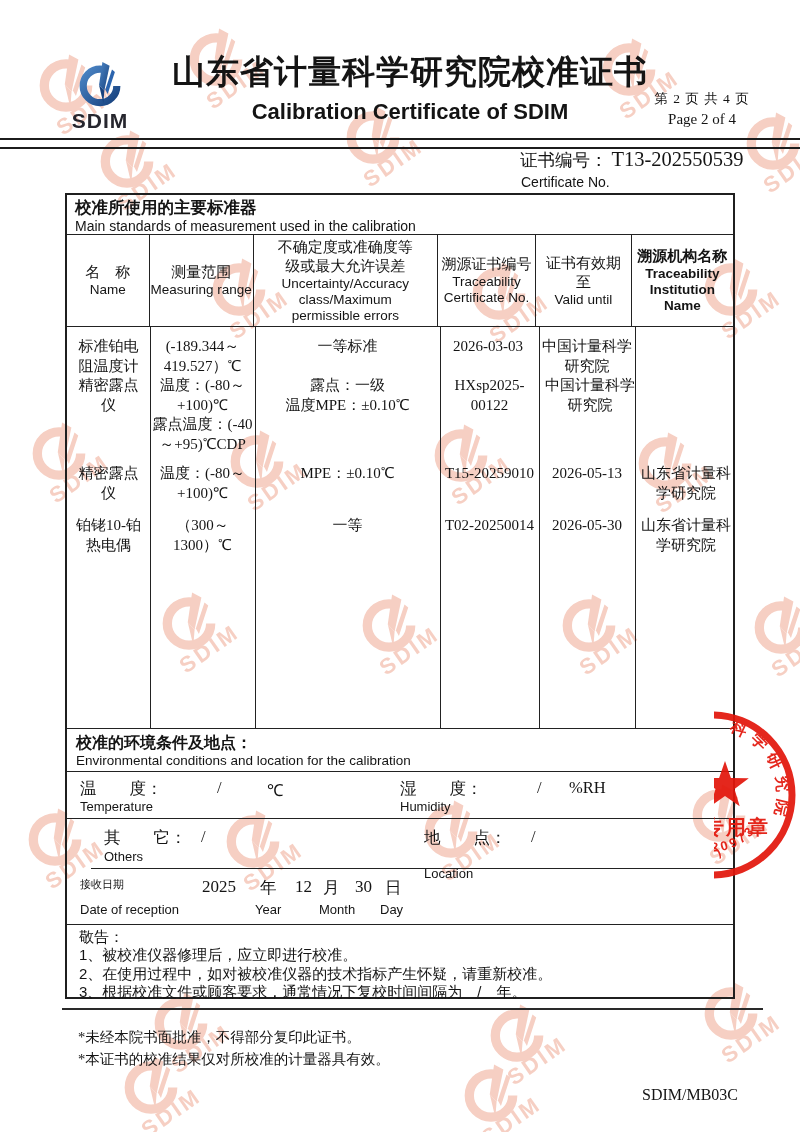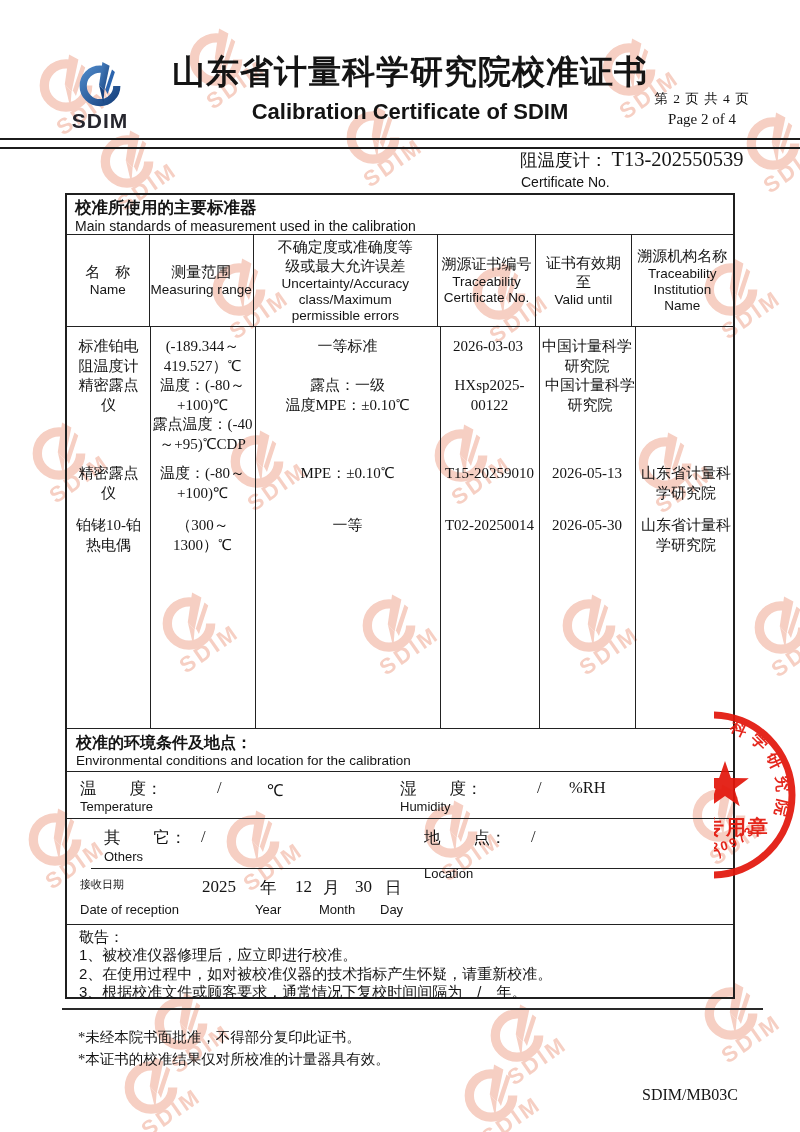--- a/index.html
+++ b/index.html
@@ -31,21 +31,21 @@
   
   .mainbox{position:absolute;left:65px;top:193px;width:670px;height:806px;
            border:2px solid #1f1f1f;box-sizing:border-box;}
   .sec{box-sizing:border-box;border-bottom:1.6px solid #222;position:relative;}
   .tbl-title{height:40px;padding:2px 8px;}
   .tbl-title-cjk{font-family:"Liberation Sans",sans-serif;font-weight:bold;font-size:16.5px;line-height:21px;}
   .tbl-title-en{font-family:"Liberation Sans",sans-serif;font-size:14px;line-height:16px;}
   .hdr-row{height:92px;display:flex;}
   .hdr-cell{box-sizing:border-box;border-right:1.2px solid #222;display:flex;flex-direction:column;
             justify-content:center;align-items:center;text-align:center;}
-  .hdr-cell:last-child{border-right:none;}
+  .hdr-cell:last-child{border-right:none;font-weight:bold;}
   .hc-cjk{font-size:15px;line-height:19px;white-space:pre-line;}
   .hc-en{font-family:"Liberation Sans",sans-serif;font-size:13.5px;line-height:16px;white-space:pre-line;}
   .data-area{height:402px;position:relative;}
   .vline{position:absolute;top:0;bottom:0;width:1.2px;background:#222;}
   .drow{position:absolute;left:0;width:670px;display:flex;}
   .dcell{box-sizing:border-box;text-align:center;font-size:15px;line-height:19.5px;white-space:pre-line;}
   .w0{width:83px;}.w1{width:105px;}.w2{width:185px;}.w3{width:99px;}.w4{width:96px;}.w5{width:102px;}
   .env-title{height:43px;padding:3px 9px;}
   .env-title-cjk{font-family:"Liberation Sans",sans-serif;font-weight:bold;font-size:16px;line-height:21px;}
   .env-title-en{font-family:"Liberation Sans",sans-serif;font-size:13.5px;line-height:16px;}
@@ -331,21 +331,21 @@
     </div>
 
     <div class="pageinfo">
       <div class="pageinfo-cjk">第 2 页 共 4 页</div>
       <div class="pageinfo-en">Page 2 of  4</div>
     </div>
 
     <div class="double-rule"></div>
 
     <div class="certline">
-      <span class="certlabel">阻温度计：</span>
+      <span class="certlabel">证书编号：</span>
       <span class="certvalue">T13-202550539</span>
     </div>
     <div class="cert-en">Certificate No.</div>
 
     <div class="mainbox">
 
       <div class="sec tbl-title">
         <div class="tbl-title-cjk">校准所使用的主要标准器</div>
         <div class="tbl-title-en">Main standards of measurement used in the calibration</div>
       </div>

